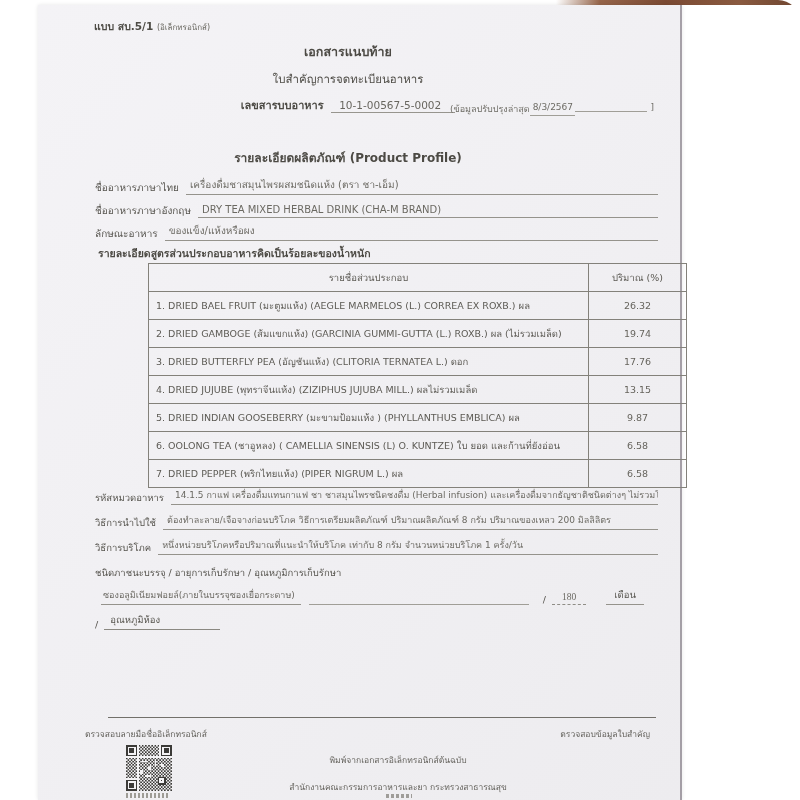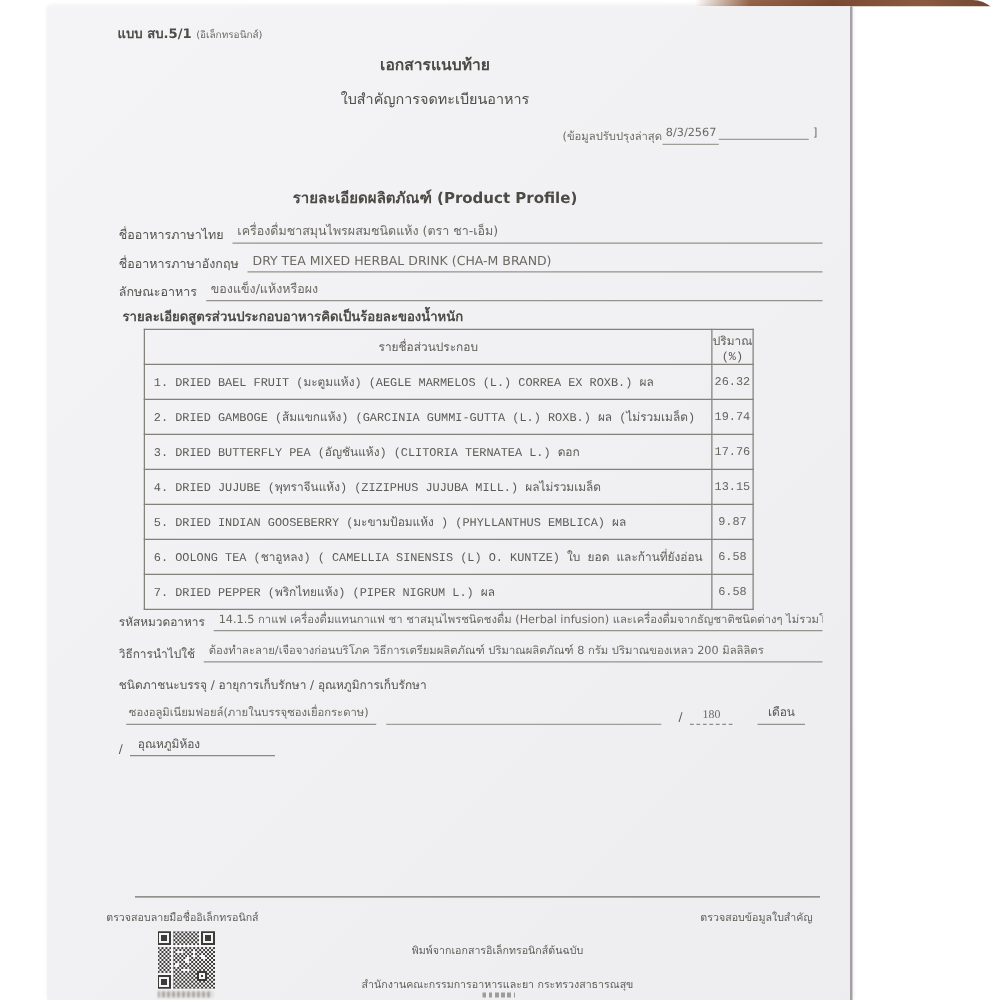--- a/index.html
+++ b/index.html
@@ -52,21 +52,21 @@
   .fields { left:57px; top:167px; width:563px; }
   .field { display:flex; align-items:flex-end; height:23px; font-size:10px; }
   .field .label { white-space:nowrap; margin-right:7px; color:#55534d; }
   .field .value {
     flex:1; border-bottom:1px solid #95938c; padding:0 4px 2px 4px;
     color:#6b6962; white-space:nowrap; overflow:hidden;
   }
 
   .section-title { left:60px; top:240px; font-size:10.5px; font-weight:bold; color:#4c4a44; white-space:nowrap; }
 
-  table.ing { position:absolute; left:77px; top:258px; width:478px; border-collapse:collapse; font-size:9.5px; color:#5c5a54;font-family:Liberation Mono, monospace; }
+  table.ing { position:absolute; left:110px; top:258px; width:539px; border-collapse:collapse; font-size:9.5px; color:#5c5a54; }
   table.ing th, table.ing td { border:1px solid #83817a; }
   table.ing th { height:28px; font-weight:normal; text-align:center; color:#5c5a54; }
   table.ing td.name { height:28px; padding:0 7px; white-space:nowrap; overflow:hidden; }
   table.ing td.amount { width:98px; text-align:center; color:#66645d; }
 
   .details { left:57px; top:475px; width:563px; font-size:9.5px; }
   .drow { display:flex; align-items:flex-end; height:25px; }
   .drow .label { white-space:nowrap; margin-right:7px; color:#55534d; }
   .drow .value { flex:1; border-bottom:1px solid #95938c; padding:0 4px 2px 4px; color:#6b6962; white-space:nowrap; overflow:hidden; font-size:9px; }
   .drow.plain { border:none; }
@@ -107,20 +107,24 @@
   <div class="paper">
 
     <div class="abs form-code">
       <span>แบบ สบ.5/1</span>
       <span class="small-note">(อิเล็กทรอนิกส์)</span>
     </div>
 
     <div class="abs titles">
       <div class="doc-title">เอกสารแนบท้าย</div>
       <div class="doc-subtitle">ใบสำคัญการจดทะเบียนอาหาร</div>
+      <div class="serial-line">
+        <span class="serial-label">เลขสารบบอาหาร</span>
+        <span class="serial-value">10-1-00567-5-0002</span>
+      </div>
     </div>
 
     <div class="abs updated">
       <span class="u-prefix">(ข้อมูลปรับปรุงล่าสุด</span>
       <span class="u-date">8/3/2567</span>
       <span class="u-fill"></span>
       <span class="u-bracket">]</span>
     </div>
 
     <div class="abs profile-title">รายละเอียดผลิตภัณฑ์ (Product Profile)</div>
@@ -182,20 +186,24 @@
     </table>
 
     <div class="abs details">
       <div class="drow">
         <span class="label">รหัสหมวดอาหาร</span>
         <span class="value">14.1.5  กาแฟ เครื่องดื่มแทนกาแฟ ชา ชาสมุนไพรชนิดชงดื่ม (Herbal infusion) และเครื่องดื่มจากธัญชาติชนิดต่างๆ ไม่รวมโกโก้</span>
       </div>
       <div class="drow">
         <span class="label">วิธีการนำไปใช้</span>
         <span class="value">ต้องทำละลาย/เจือจางก่อนบริโภค วิธีการเตรียมผลิตภัณฑ์ ปริมาณผลิตภัณฑ์ 8 กรัม ปริมาณของเหลว 200 มิลลิลิตร</span>
+      </div>
+      <div class="drow">
+        <span class="label">วิธีการบริโภค</span>
+        <span class="value">หนึ่งหน่วยบริโภคหรือปริมาณที่แนะนำให้บริโภค เท่ากับ 8 กรัม จำนวนหน่วยบริโภค 1 ครั้ง/วัน</span>
       </div>
       <div class="drow plain">
         <span class="heading">ชนิดภาชนะบรรจุ / อายุการเก็บรักษา / อุณหภูมิการเก็บรักษา</span>
       </div>
       <div class="drow plain">
         <span class="pack-value">ซองอลูมิเนียมฟอยล์(ภายในบรรจุซองเยื่อกระดาษ)</span>
         <span class="pack-fill"></span>
         <span class="pack-sep">/</span>
         <span class="pack-months">180</span>
         <span class="pack-unit">เดือน</span>

